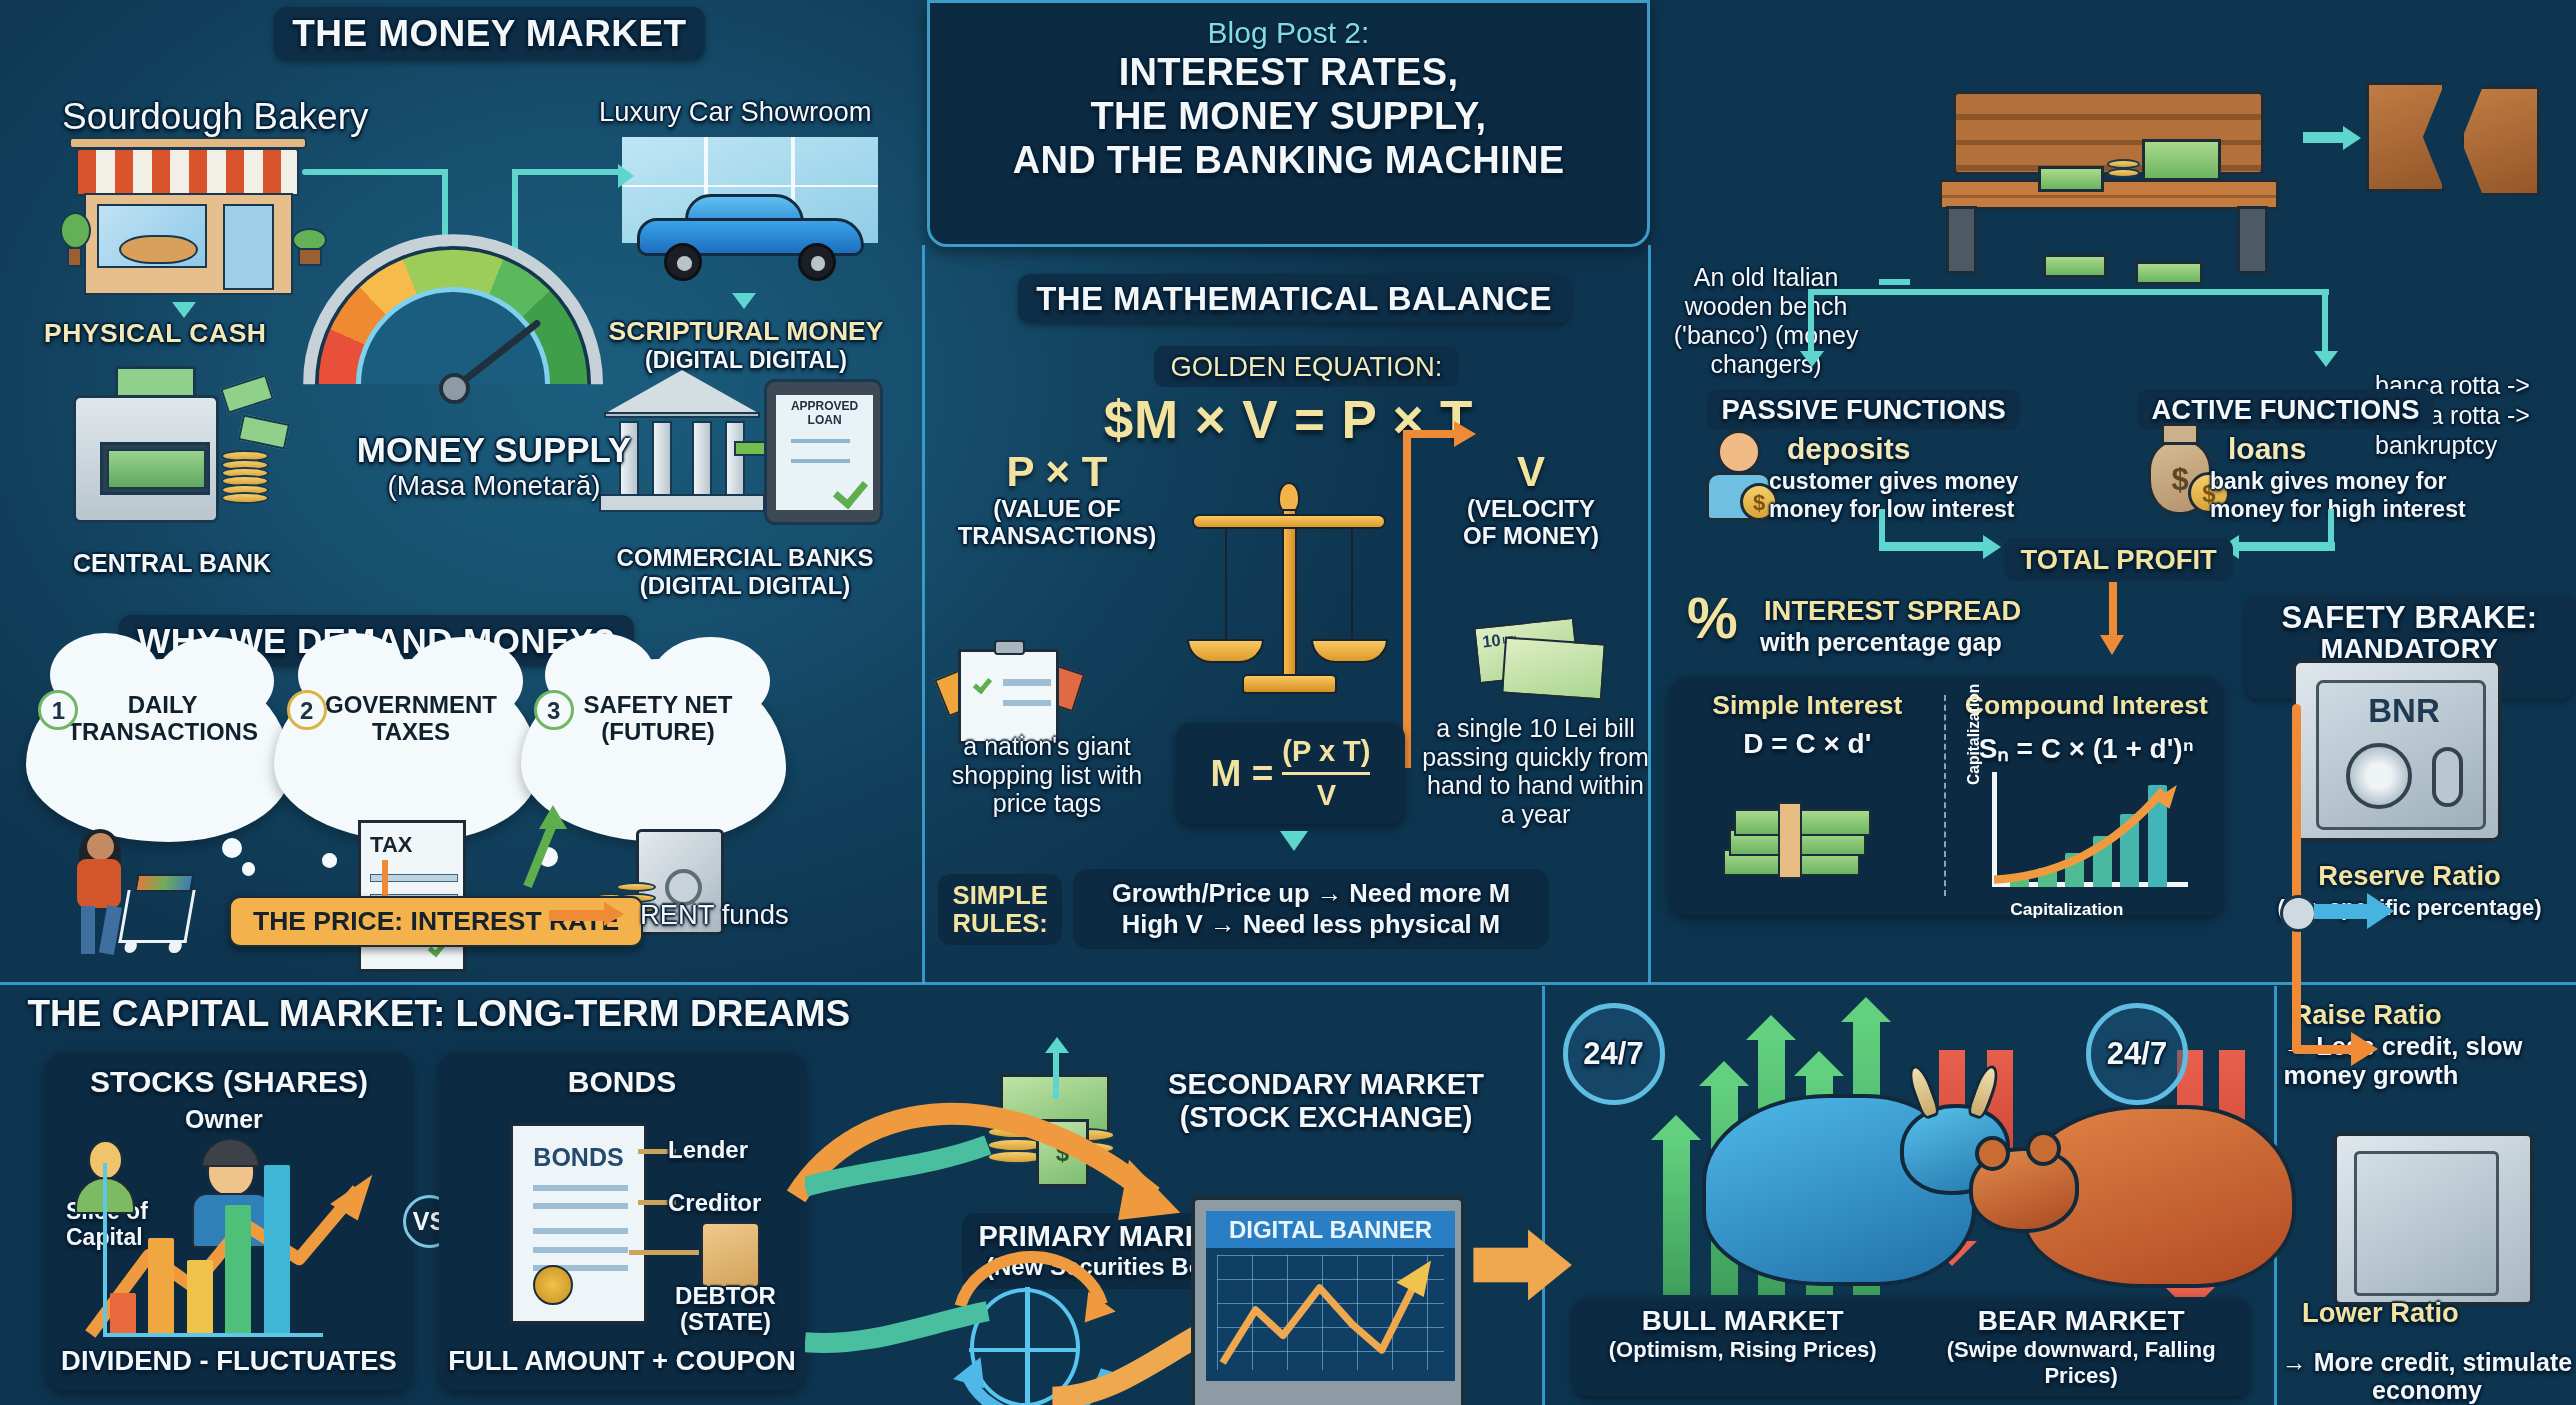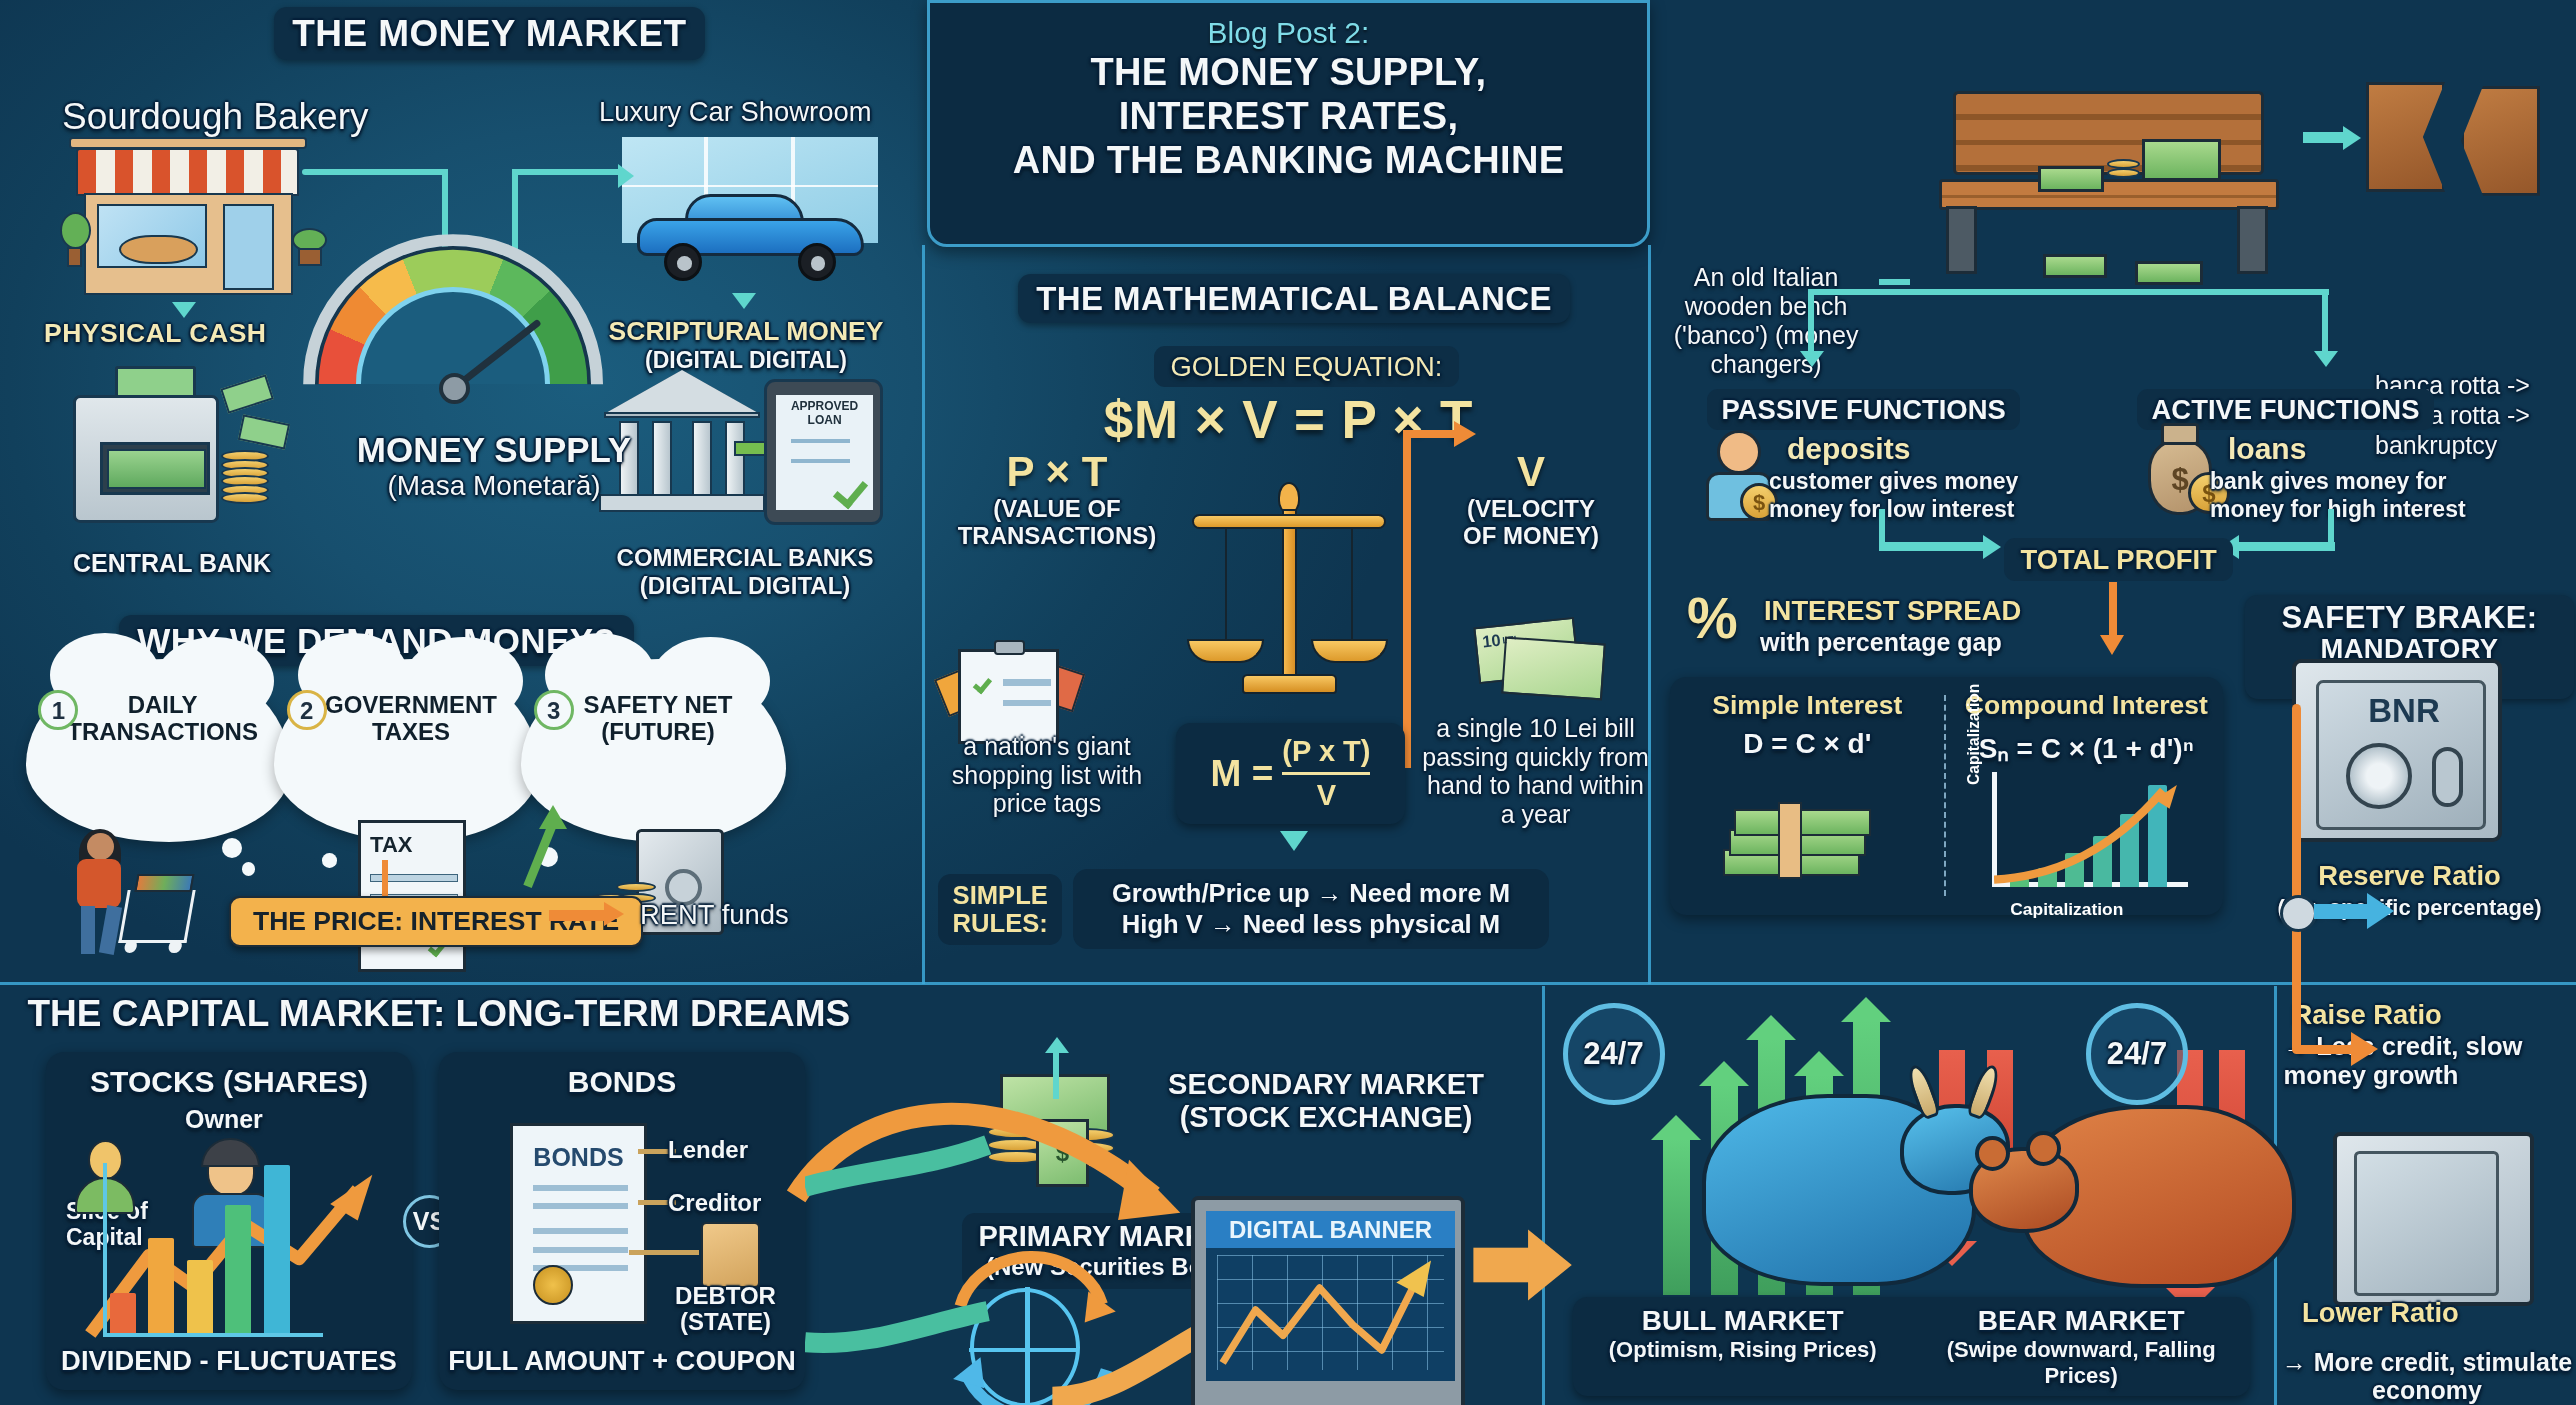--- a/index.html
+++ b/index.html
@@ -535,22 +535,22 @@
     <div class="arw" style="left:549px;top:906px">
       <div class="arw-line org" style="left:0;top:3.7px;width:59px;height:11px"></div>
       <div class="arw-head-r org-head-r" style="left:55px;top:-3.7px;border-top-width:12.8px;border-bottom-width:12.8px;border-left-width:20px"></div>
     </div>
     <div class="abs rent-lbl wht outl">RENT funds</div>
   </div>
 
   <div id="center">
     <div class="hero-box">
       <div class="hero-kicker">Blog Post 2:</div>
+      <div class="hero-line wht outl">INTEREST RATES,</div>
       <div class="hero-line wht outl">THE MONEY SUPPLY,</div>
-      <div class="hero-line wht outl">INTEREST RATES,</div>
       <div class="hero-line wht outl">AND THE BANKING MACHINE</div>
     </div>
 
     <div class="abs ttl-chip wht outl mb-title">THE MATHEMATICAL BALANCE</div>
     <div class="abs golden-chip cream outl">GOLDEN EQUATION:</div>
     <div class="abs equation">$M × V = P × T</div>
 
     <div class="abs pt-lbl">
       <div class="big-sym">P × T</div>
       <div class="sub-sym wht outl">(VALUE OF</div>

